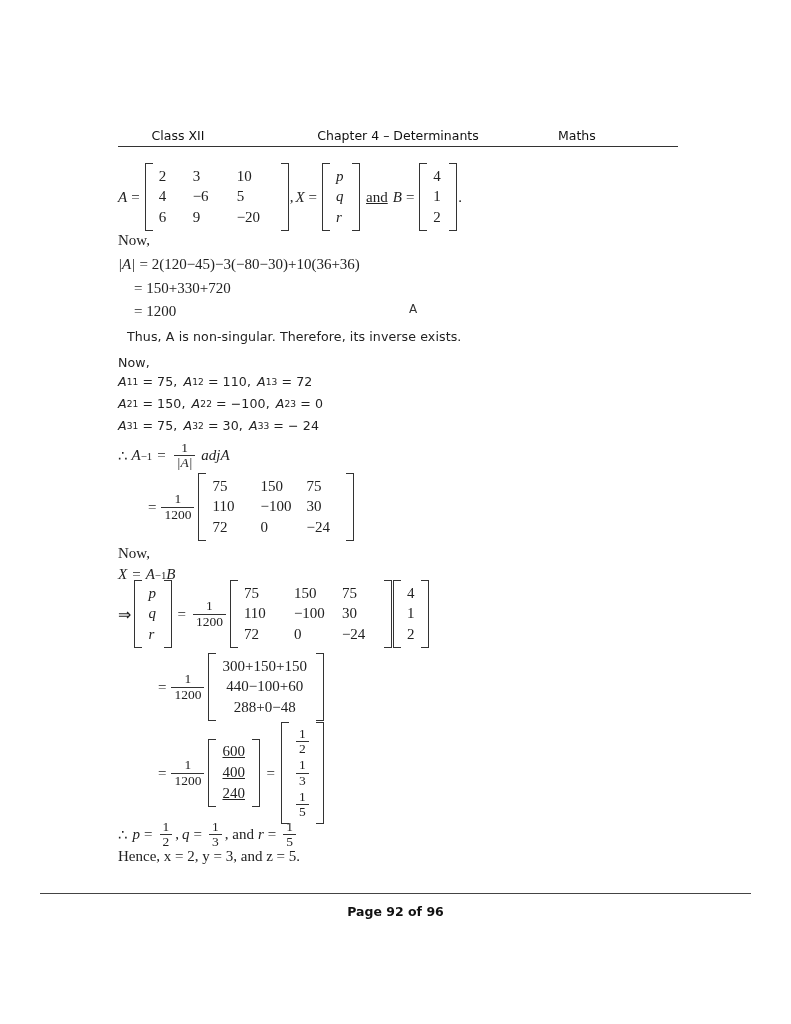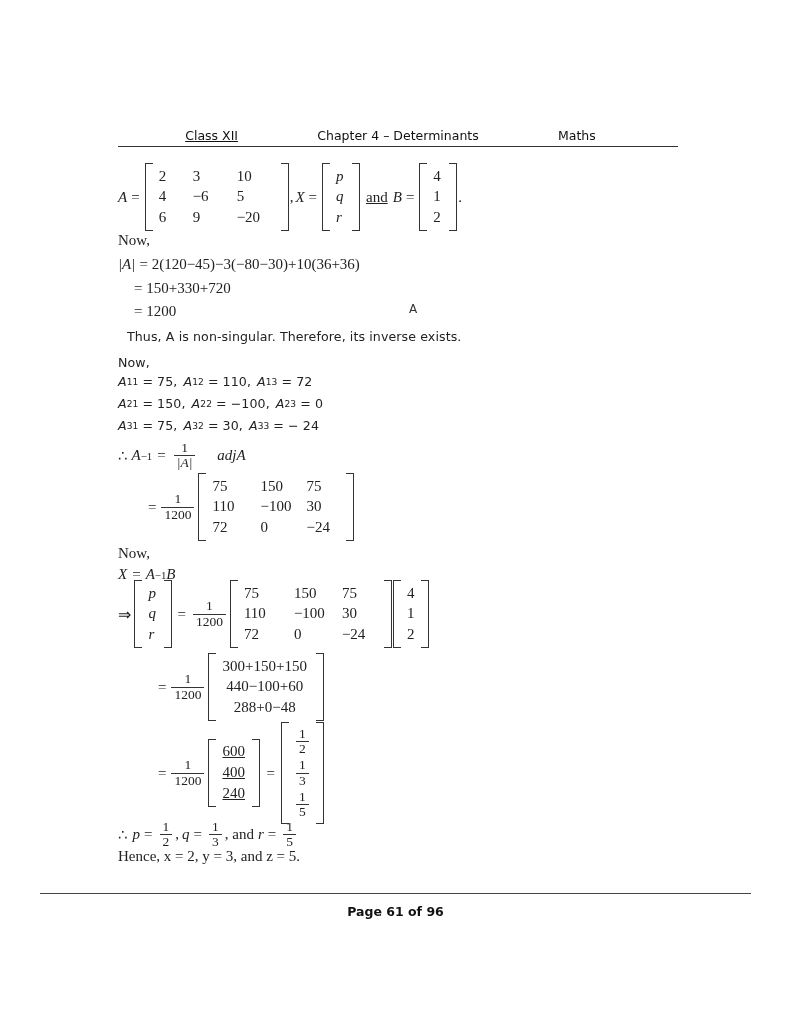--- a/index.html
+++ b/index.html
@@ -26,21 +26,21 @@
     display: flex;
     align-items: flex-end;
     justify-content: space-between;
     font-family: "DejaVu Sans", sans-serif;
     font-size: 12.5px;
     color: #111;
     padding-bottom: 3px;
     border-bottom: 1.6px solid #333;
   }
   .header .h-center { flex: 1; text-align: center; }
-  .header .h-left  { width: 120px; text-align: right; text-decoration: underline; }
+  .header .h-left  { width: 120px; text-align: center; }
   .header .h-right { width: 120px; }
 
   
   .footer {
     position: absolute;
     left: 40px;
     top: 893px;
     width: 711px;
     border-top: 1.6px solid #444;
     text-align: center;
@@ -240,21 +240,21 @@
 
   <div class="mathline" style="left:118px; top:441px;">
     <span>∴</span>
     <span class="it" style="margin-left:4px;">A</span>
       <span class="sup">−1</span>
     <span style="margin:0 5px;">=</span>
     <span class="frac">
       <span class="num">1</span>
       <span class="den it">|A|</span>
     </span>
-    <span class="it" style="margin-left:19px;text-align:center;">adjA</span>
+    <span class="it" style="margin-left:3px;text-align:center;">adjA</span>
   </div>
 
   <div class="mathline" style="left:148px; top:473px;">
     <span>=</span>
     <span class="frac" style="margin-left:5px;">
       <span class="num">1</span>
       <span class="den">1200</span>
     </span>
     <span class="matrix">
       <span class="brk l"></span>
@@ -404,16 +404,16 @@
     <span style="margin:0 4px;">=</span>
     <span class="frac">
       <span class="num">1</span>
       <span class="den">5</span>
     </span>
   </div>
 
   <div class="mathline" style="left:118px; top:848px;">Hence, x = 2, y = 3, and z = 5.</div>
 
   <div class="footer">
-    <span>Page 61 of 96</span>
+    <span>Page 92 of 96</span>
   </div>
 
 </div>
 
 </body></html>

